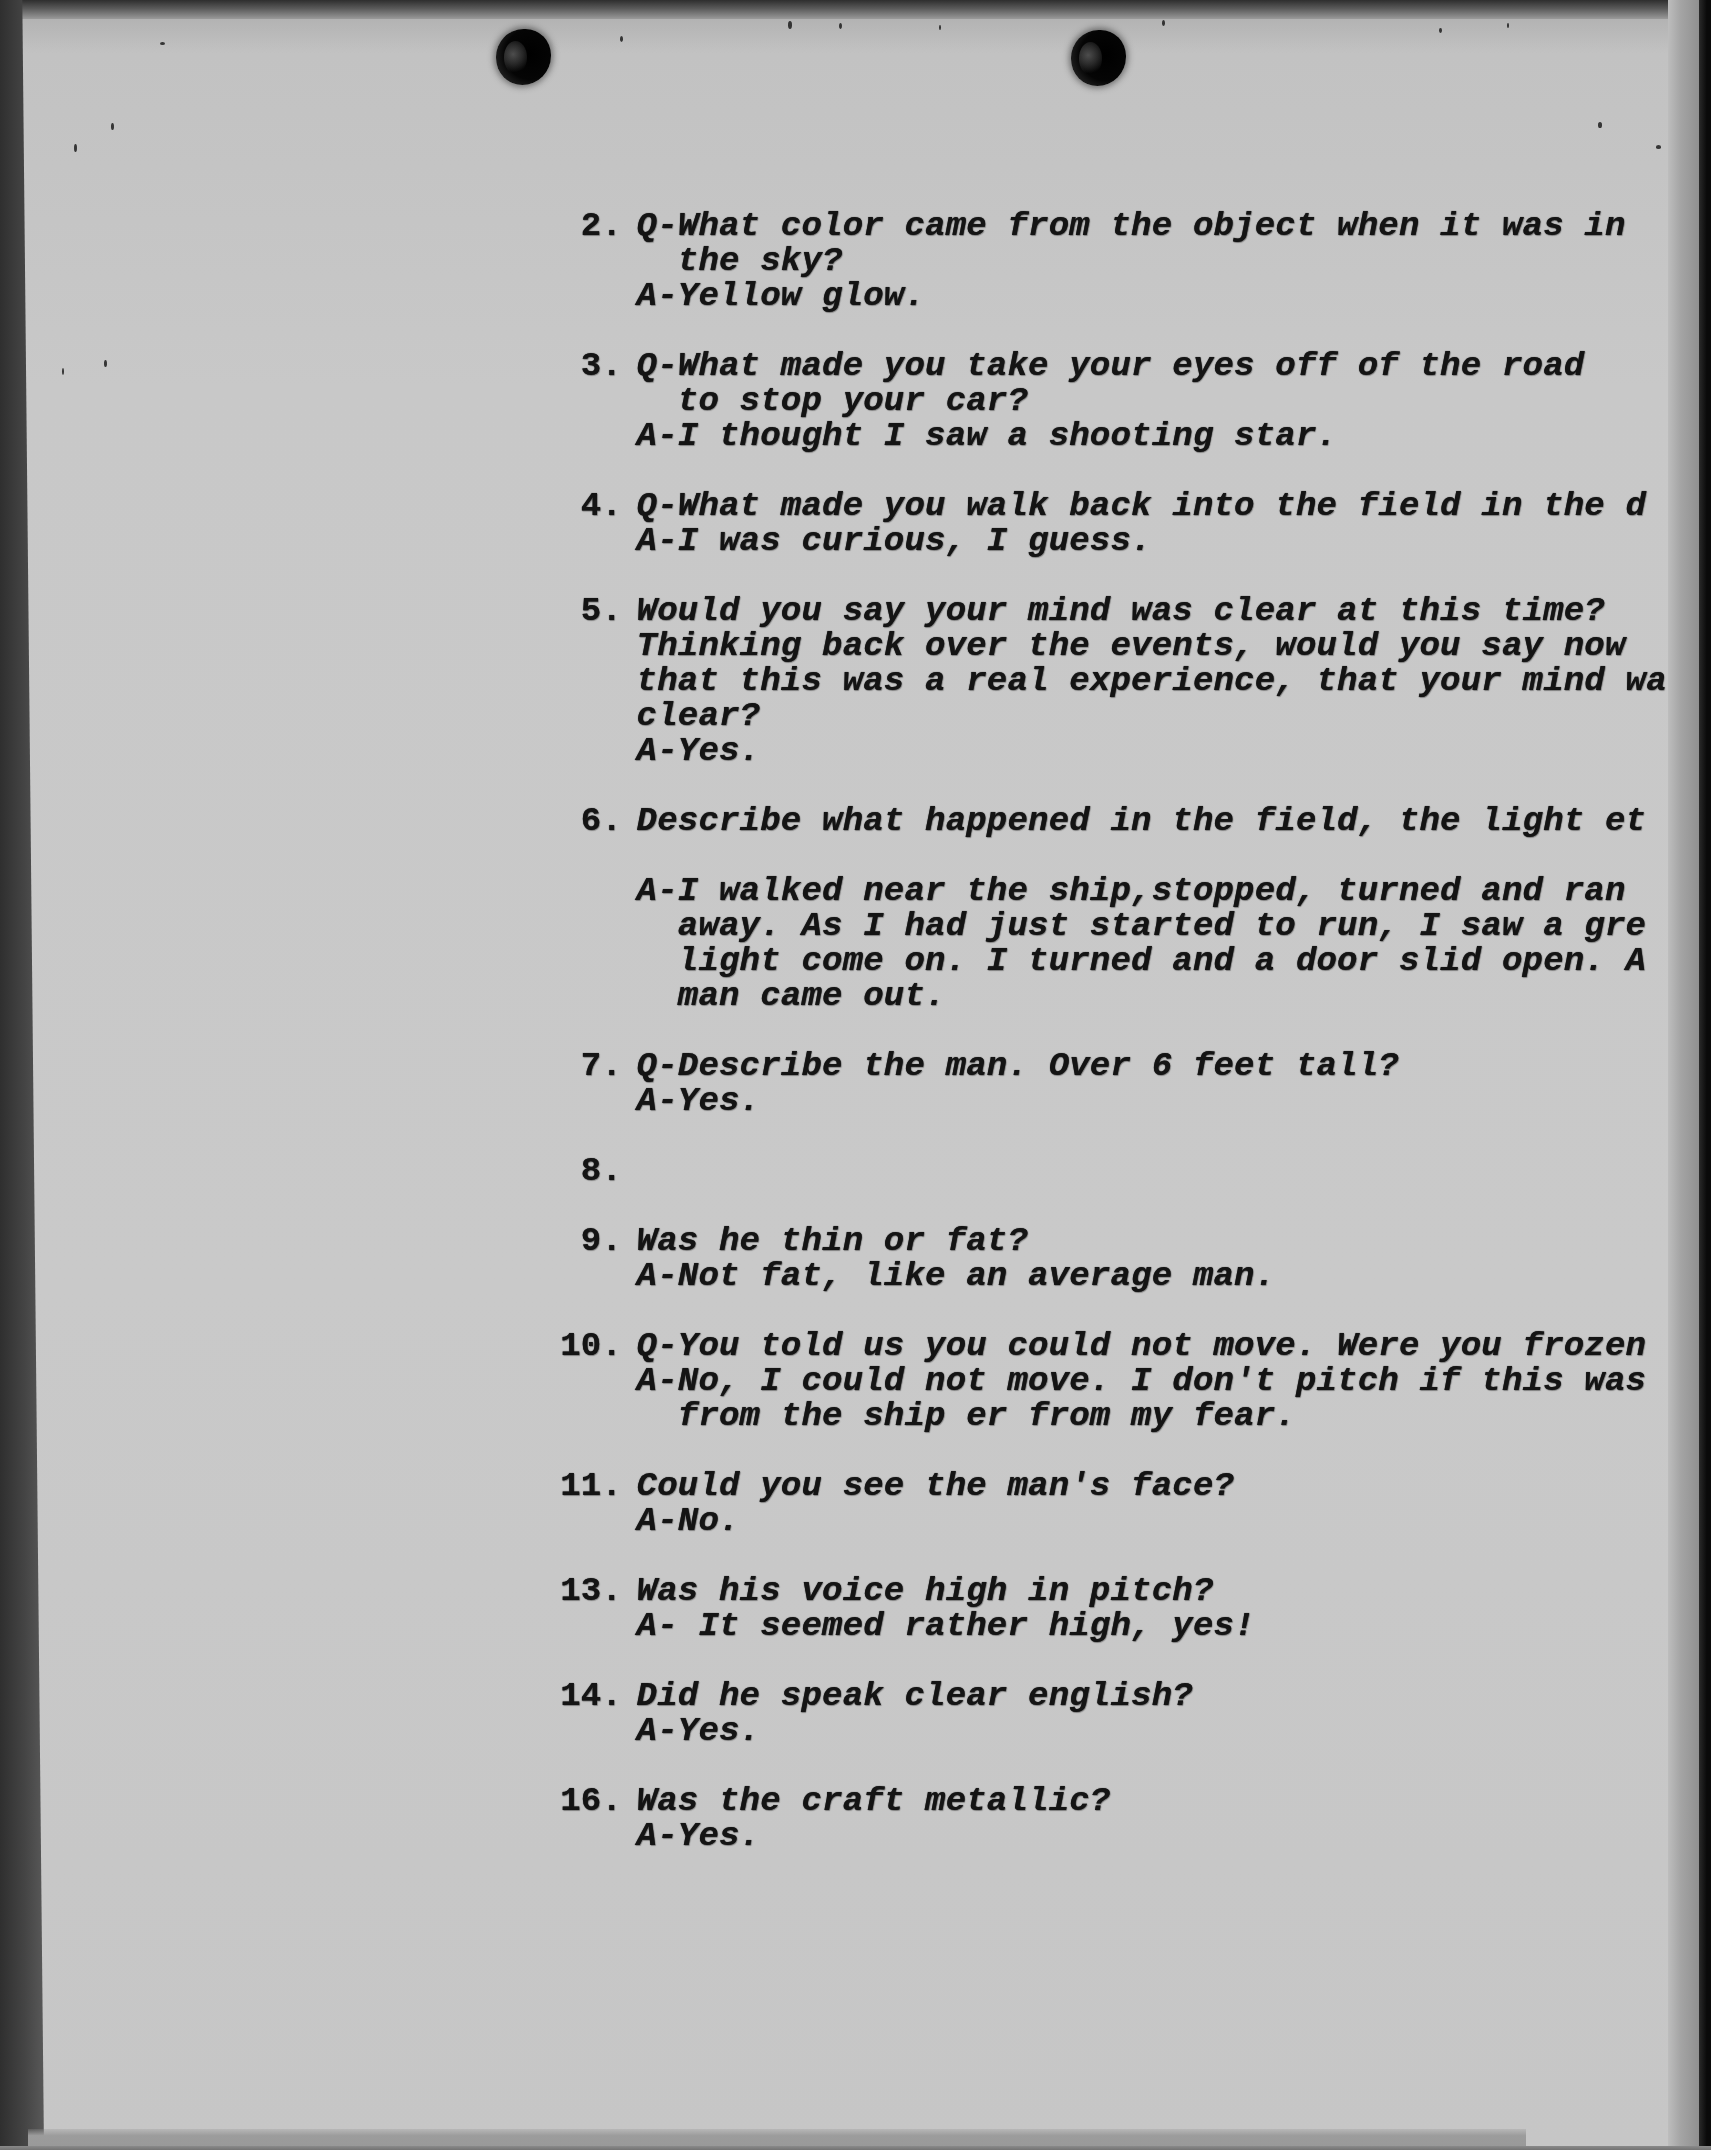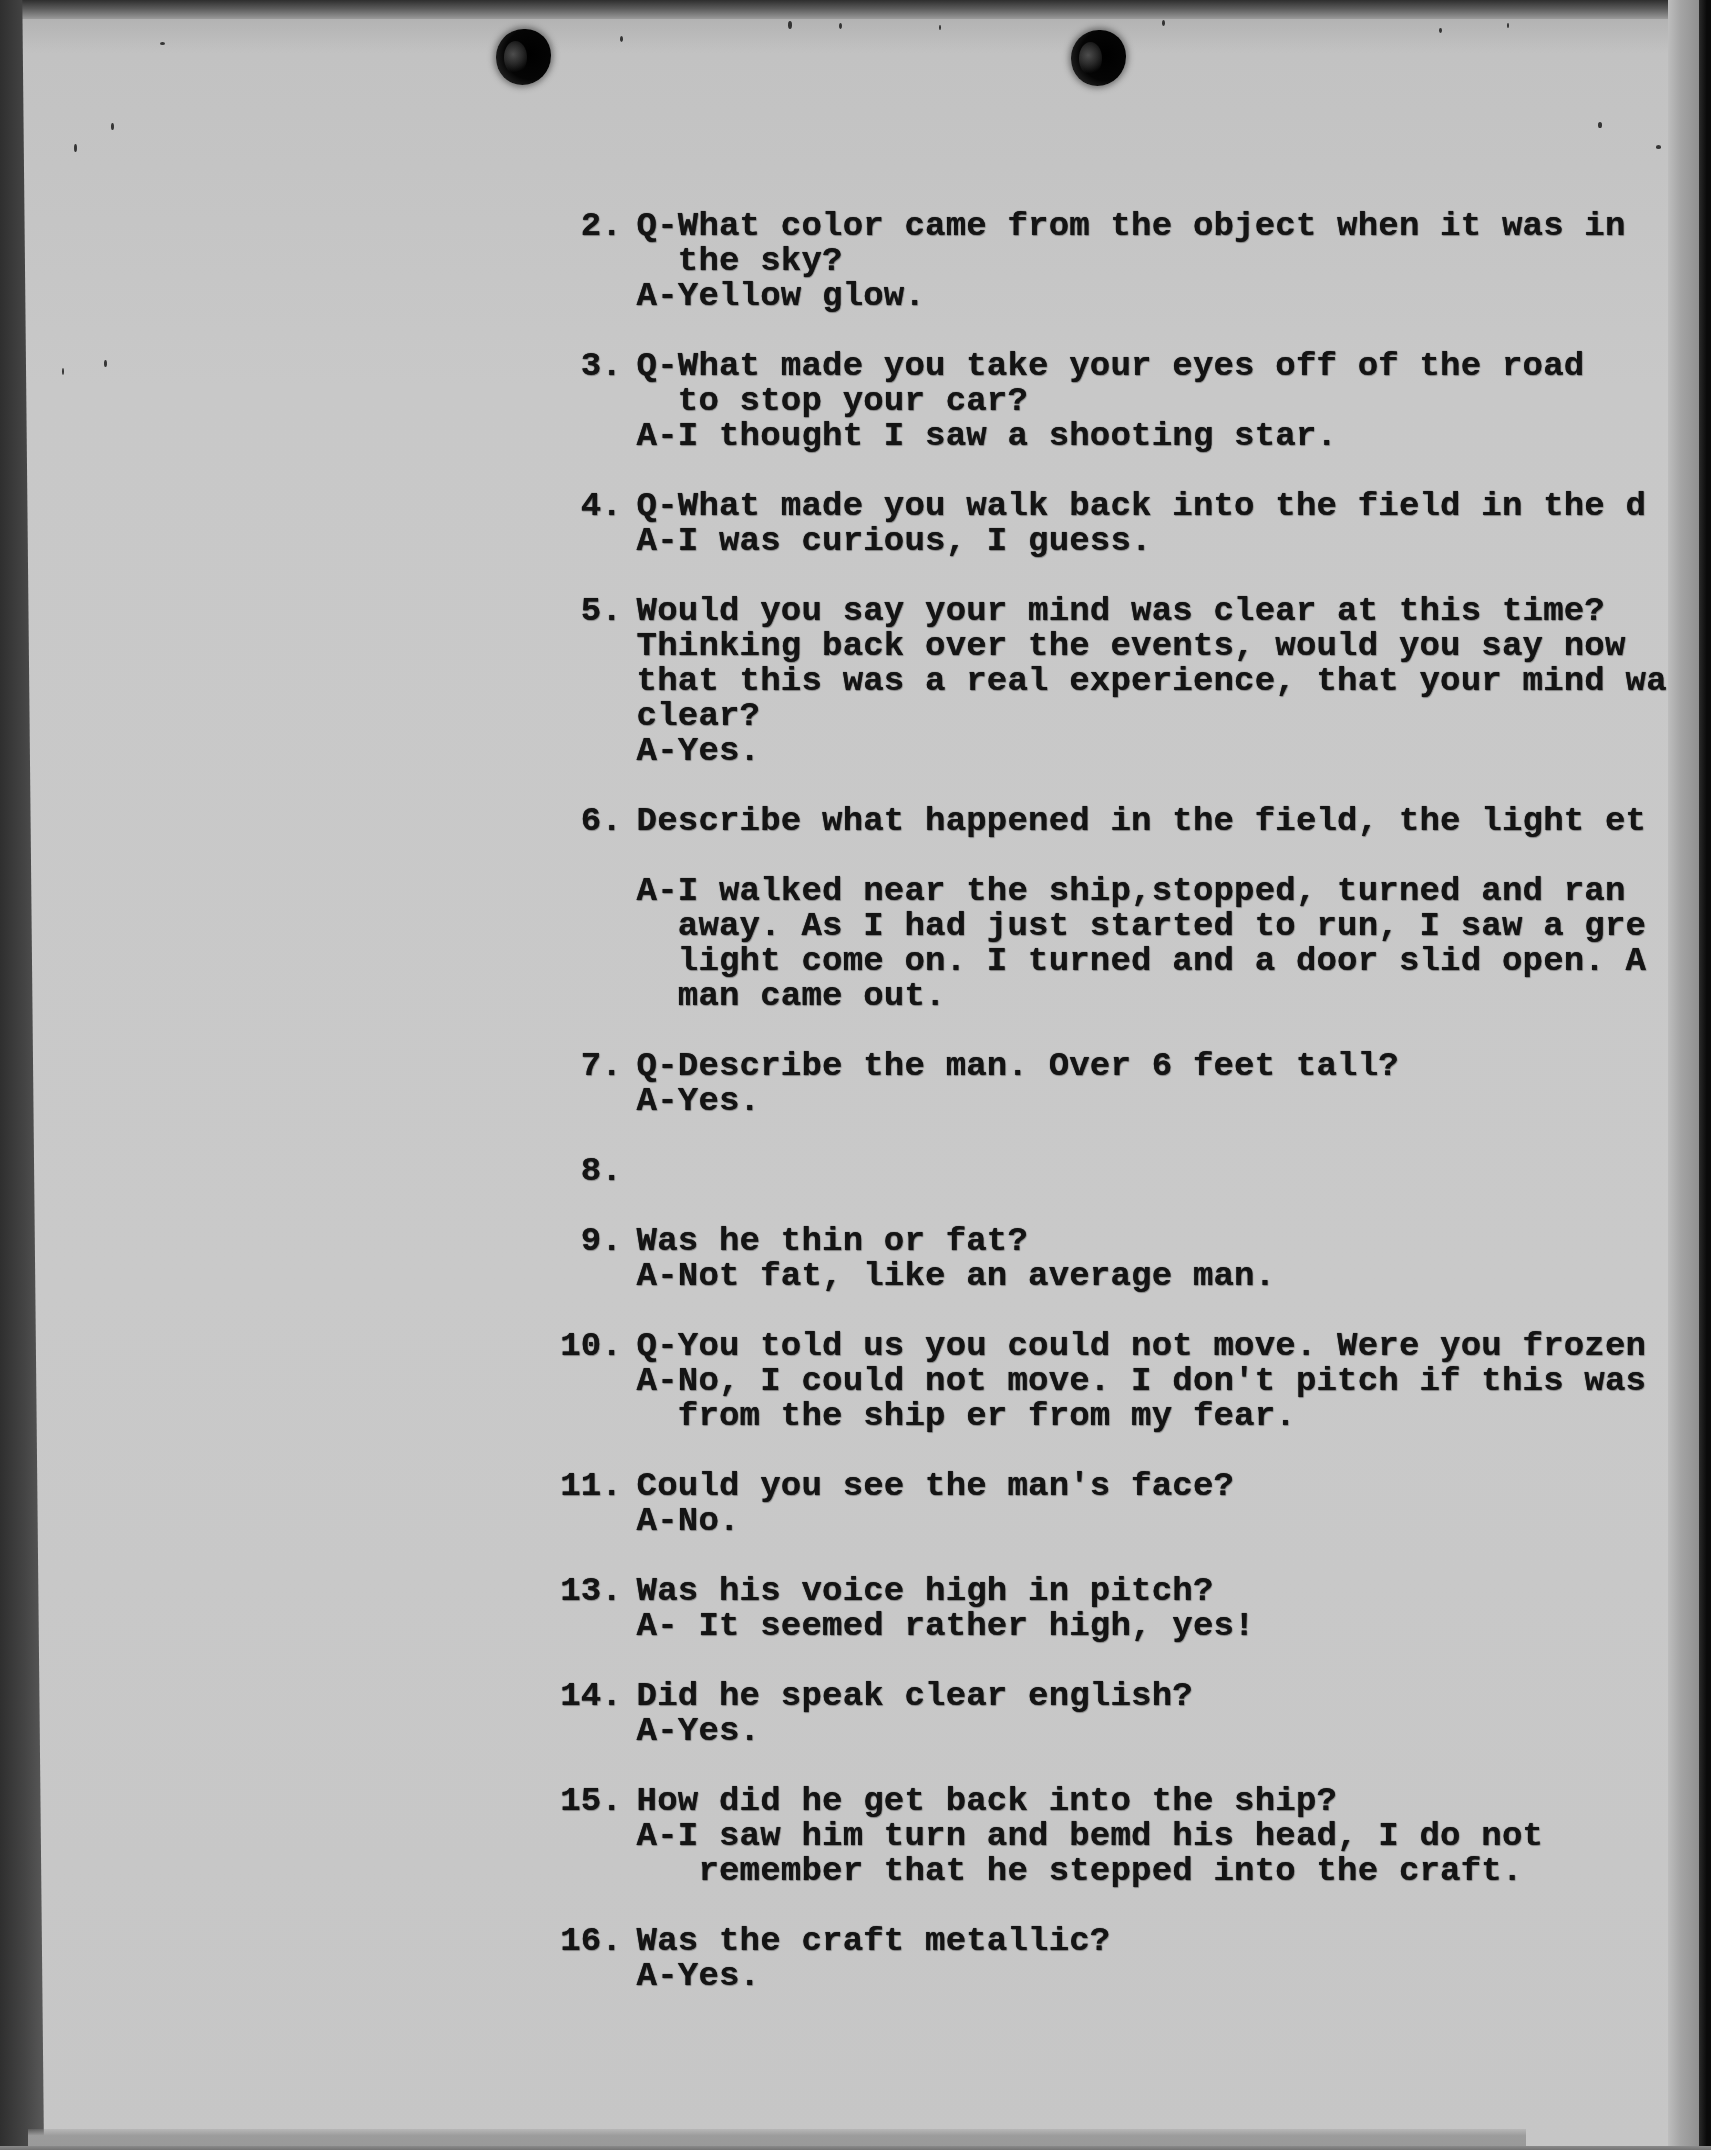--- a/index.html
+++ b/index.html
@@ -34,21 +34,21 @@
     background:radial-gradient(circle at 40% 40%,rgba(150,150,150,0.5) 0%,rgba(110,110,110,0.35) 40%,rgba(0,0,0,0) 75%);}
   
   .speck{position:absolute;background:#1d1d1d;border-radius:50%;opacity:.85;}
   
   .qa-list{position:absolute;left:560px;top:209px;width:1117px;
     font-size:34px;line-height:35px;font-weight:700;color:#141414;
     letter-spacing:0.2px;
     text-shadow:0 0 1px rgba(15,15,15,.85),0.7px 0.7px 1px rgba(25,25,25,.35);}
   .qa-item{display:flex;margin:0 0 35px 0;}
   .qa-num{flex:0 0 62px;text-align:right;white-space:pre;}
-  .qa-text{margin-left:14.6px;white-space:pre;}
+  .qa-text{margin-left:14.6px;white-space:pre;font-style:italic;}
 </style>
 </head>
 <body>
 
 <div class="scan">
 
   <div class="edge-top"></div>
   <div class="edge-top-fade"></div>
   <div class="edge-left"></div>
   <div class="edge-right-fold"></div>
@@ -141,26 +141,20 @@
         <div class="qa-num">13.</div>
         <div class="qa-text">Was his voice high in pitch?
 A- It seemed rather high, yes!</div>
       </div>
     <div class="qa-item">
         <div class="qa-num">14.</div>
         <div class="qa-text">Did he speak clear english?
 A-Yes.</div>
       </div>
     <div class="qa-item">
-        <div class="qa-num">15.</div>
-        <div class="qa-text">How did he get back into the ship?
-A-I saw him turn and bemd his head, I do not
-   remember that he stepped into the craft.</div>
-      </div>
-    <div class="qa-item">
         <div class="qa-num">16.</div>
         <div class="qa-text">Was the craft metallic?
 A-Yes.</div>
       </div>
   </div>
 
 </div>
 
 
 </body></html>

